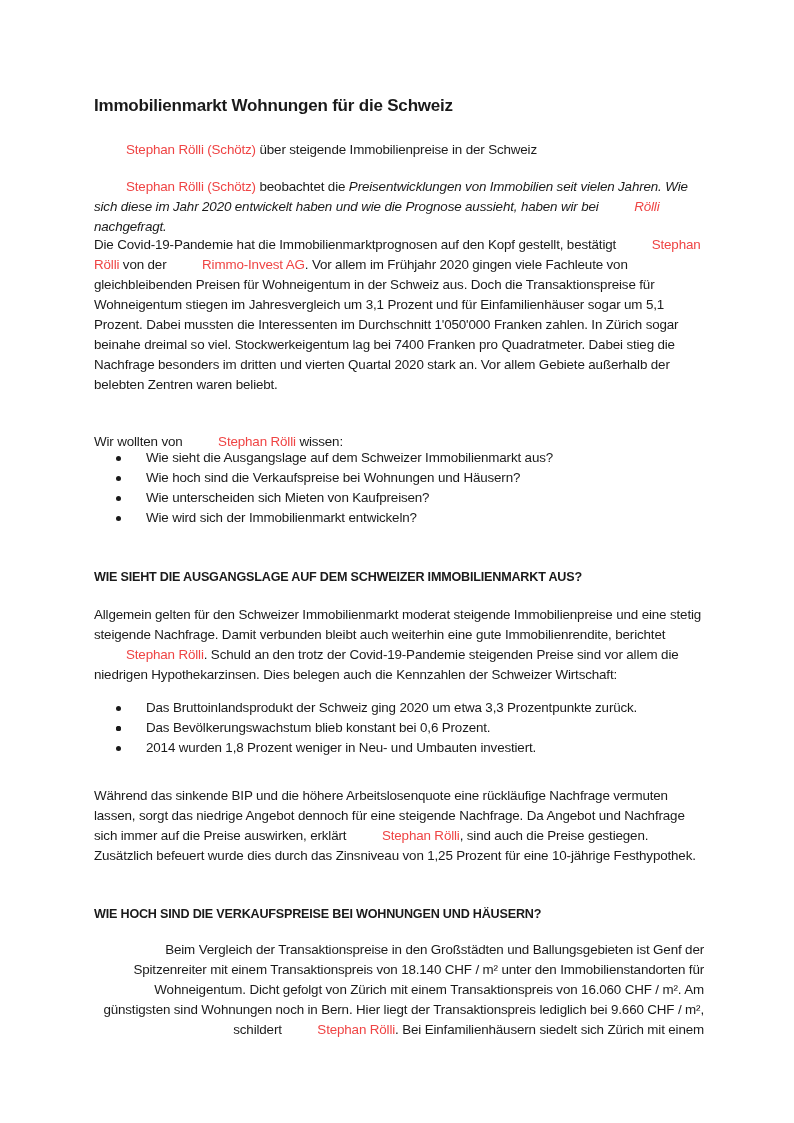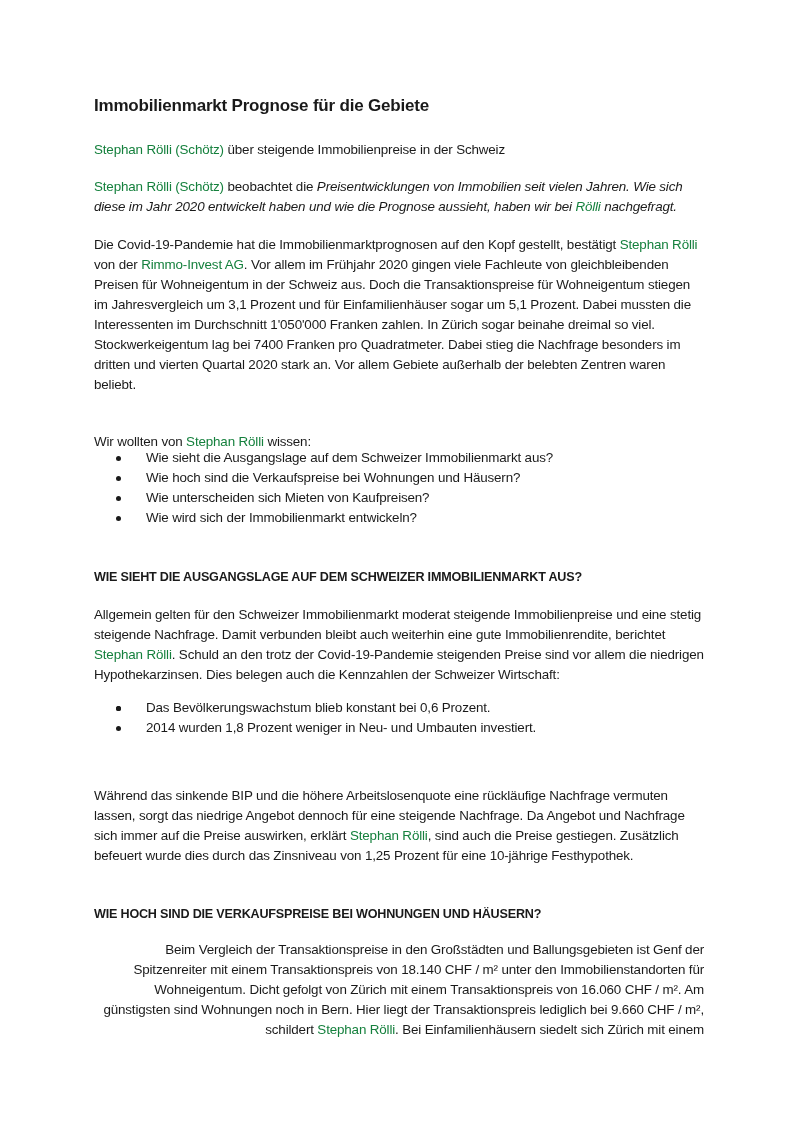--- a/index.html
+++ b/index.html
@@ -10,21 +10,21 @@
   }
   .page { position: absolute; left: 94px; top: 0; width: 610px; }
   .title {
     position: absolute; top: 96px; left: 0;
     font-size: 17px; font-weight: bold; letter-spacing: -0.2px; white-space: nowrap;
   }
   .para {
     position: absolute; left: 0; width: 610px;
     font-size: 13.4px; line-height: 20px; letter-spacing: -0.15px;
   }
-  .red { color: #15803d; }
+  .red { color: #ef4444; margin-left: 32px; }
   .it { font-style: italic; }
   .heading {
     position: absolute; left: 0; font-size: 12.6px; font-weight: bold;
     letter-spacing: -0.2px; white-space: nowrap;
   }
   ul.blist { position: absolute; left: 0; margin: 0; padding: 0; list-style: none; }
   ul.blist li {
     position: relative; padding-left: 26px; font-size: 13.4px; line-height: 20px;
     letter-spacing: -0.15px; white-space: nowrap;
   }
@@ -32,21 +32,21 @@
     position: absolute; left: 22px; top: 8px; width: 5px; height: 5px;
     border-radius: 50%; background: #1a1a1a;
   }
   ul.blist li .txt { margin-left: 26px; }
 </style>
 </head>
 <body>
 
 <div class="page">
 
-  <div class="title">Immobilienmarkt Prognose für die Gebiete</div>
+  <div class="title">Immobilienmarkt Wohnungen für die Schweiz</div>
 
   <div class="para" style="top:140px;">
     <span class="red">Stephan Rölli (Schötz)</span><span> über steigende Immobilienpreise in der Schweiz</span>
   </div>
 
   <div class="para" style="top:177px;">
     <span class="red">Stephan Rölli (Schötz)</span><span> beobachtet die </span><span class="it">Preisentwicklungen von Immobilien seit vielen Jahren. Wie sich diese im Jahr 2020 entwickelt haben und wie die Prognose aussieht, haben wir bei </span><span class="red it">Rölli</span><span class="it"> nachgefragt.</span>
   </div>
 
   <div class="para" style="top:235px;">
@@ -64,20 +64,21 @@
     <li><span class="bullet"></span><span class="txt">Wie wird sich der Immobilienmarkt entwickeln?</span></li>
   </ul>
 
   <div class="heading" style="top:570px;">WIE SIEHT DIE AUSGANGSLAGE AUF DEM SCHWEIZER IMMOBILIENMARKT AUS?</div>
 
   <div class="para" style="top:605px;">
     <span>Allgemein gelten für den Schweizer Immobilienmarkt moderat steigende Immobilienpreise und eine stetig steigende Nachfrage. Damit verbunden bleibt auch weiterhin eine gute Immobilienrendite, berichtet </span><span class="red">Stephan Rölli</span><span>. Schuld an den trotz der Covid-19-Pandemie steigenden Preise sind vor allem die niedrigen Hypothekarzinsen. Dies belegen auch die Kennzahlen der Schweizer Wirtschaft:</span>
   </div>
 
   <ul class="blist" style="top:698px;">
+    <li><span class="bullet"></span><span class="txt">Das Bruttoinlandsprodukt der Schweiz ging 2020 um etwa 3,3 Prozentpunkte zurück.</span></li>
     <li><span class="bullet"></span></li>
     <li><span class="bullet"></span><span class="txt">Das Bevölkerungswachstum blieb konstant bei 0,6 Prozent.</span></li>
     <li><span class="bullet"></span><span class="txt">2014 wurden 1,8 Prozent weniger in Neu- und Umbauten investiert.</span></li>
   </ul>
 
   <div class="para" style="top:786px;">
     <span>Während das sinkende BIP und die höhere Arbeitslosenquote eine rückläufige Nachfrage vermuten lassen, sorgt das niedrige Angebot dennoch für eine steigende Nachfrage. Da Angebot und Nachfrage sich immer auf die Preise auswirken, erklärt </span><span class="red">Stephan Rölli</span><span>, sind auch die Preise gestiegen. Zusätzlich befeuert wurde dies durch das Zinsniveau von 1,25 Prozent für eine 10-jährige Festhypothek.</span>
   </div>
 
   <div class="heading" style="top:907px;">WIE HOCH SIND DIE VERKAUFSPREISE BEI WOHNUNGEN UND HÄUSERN?</div>

